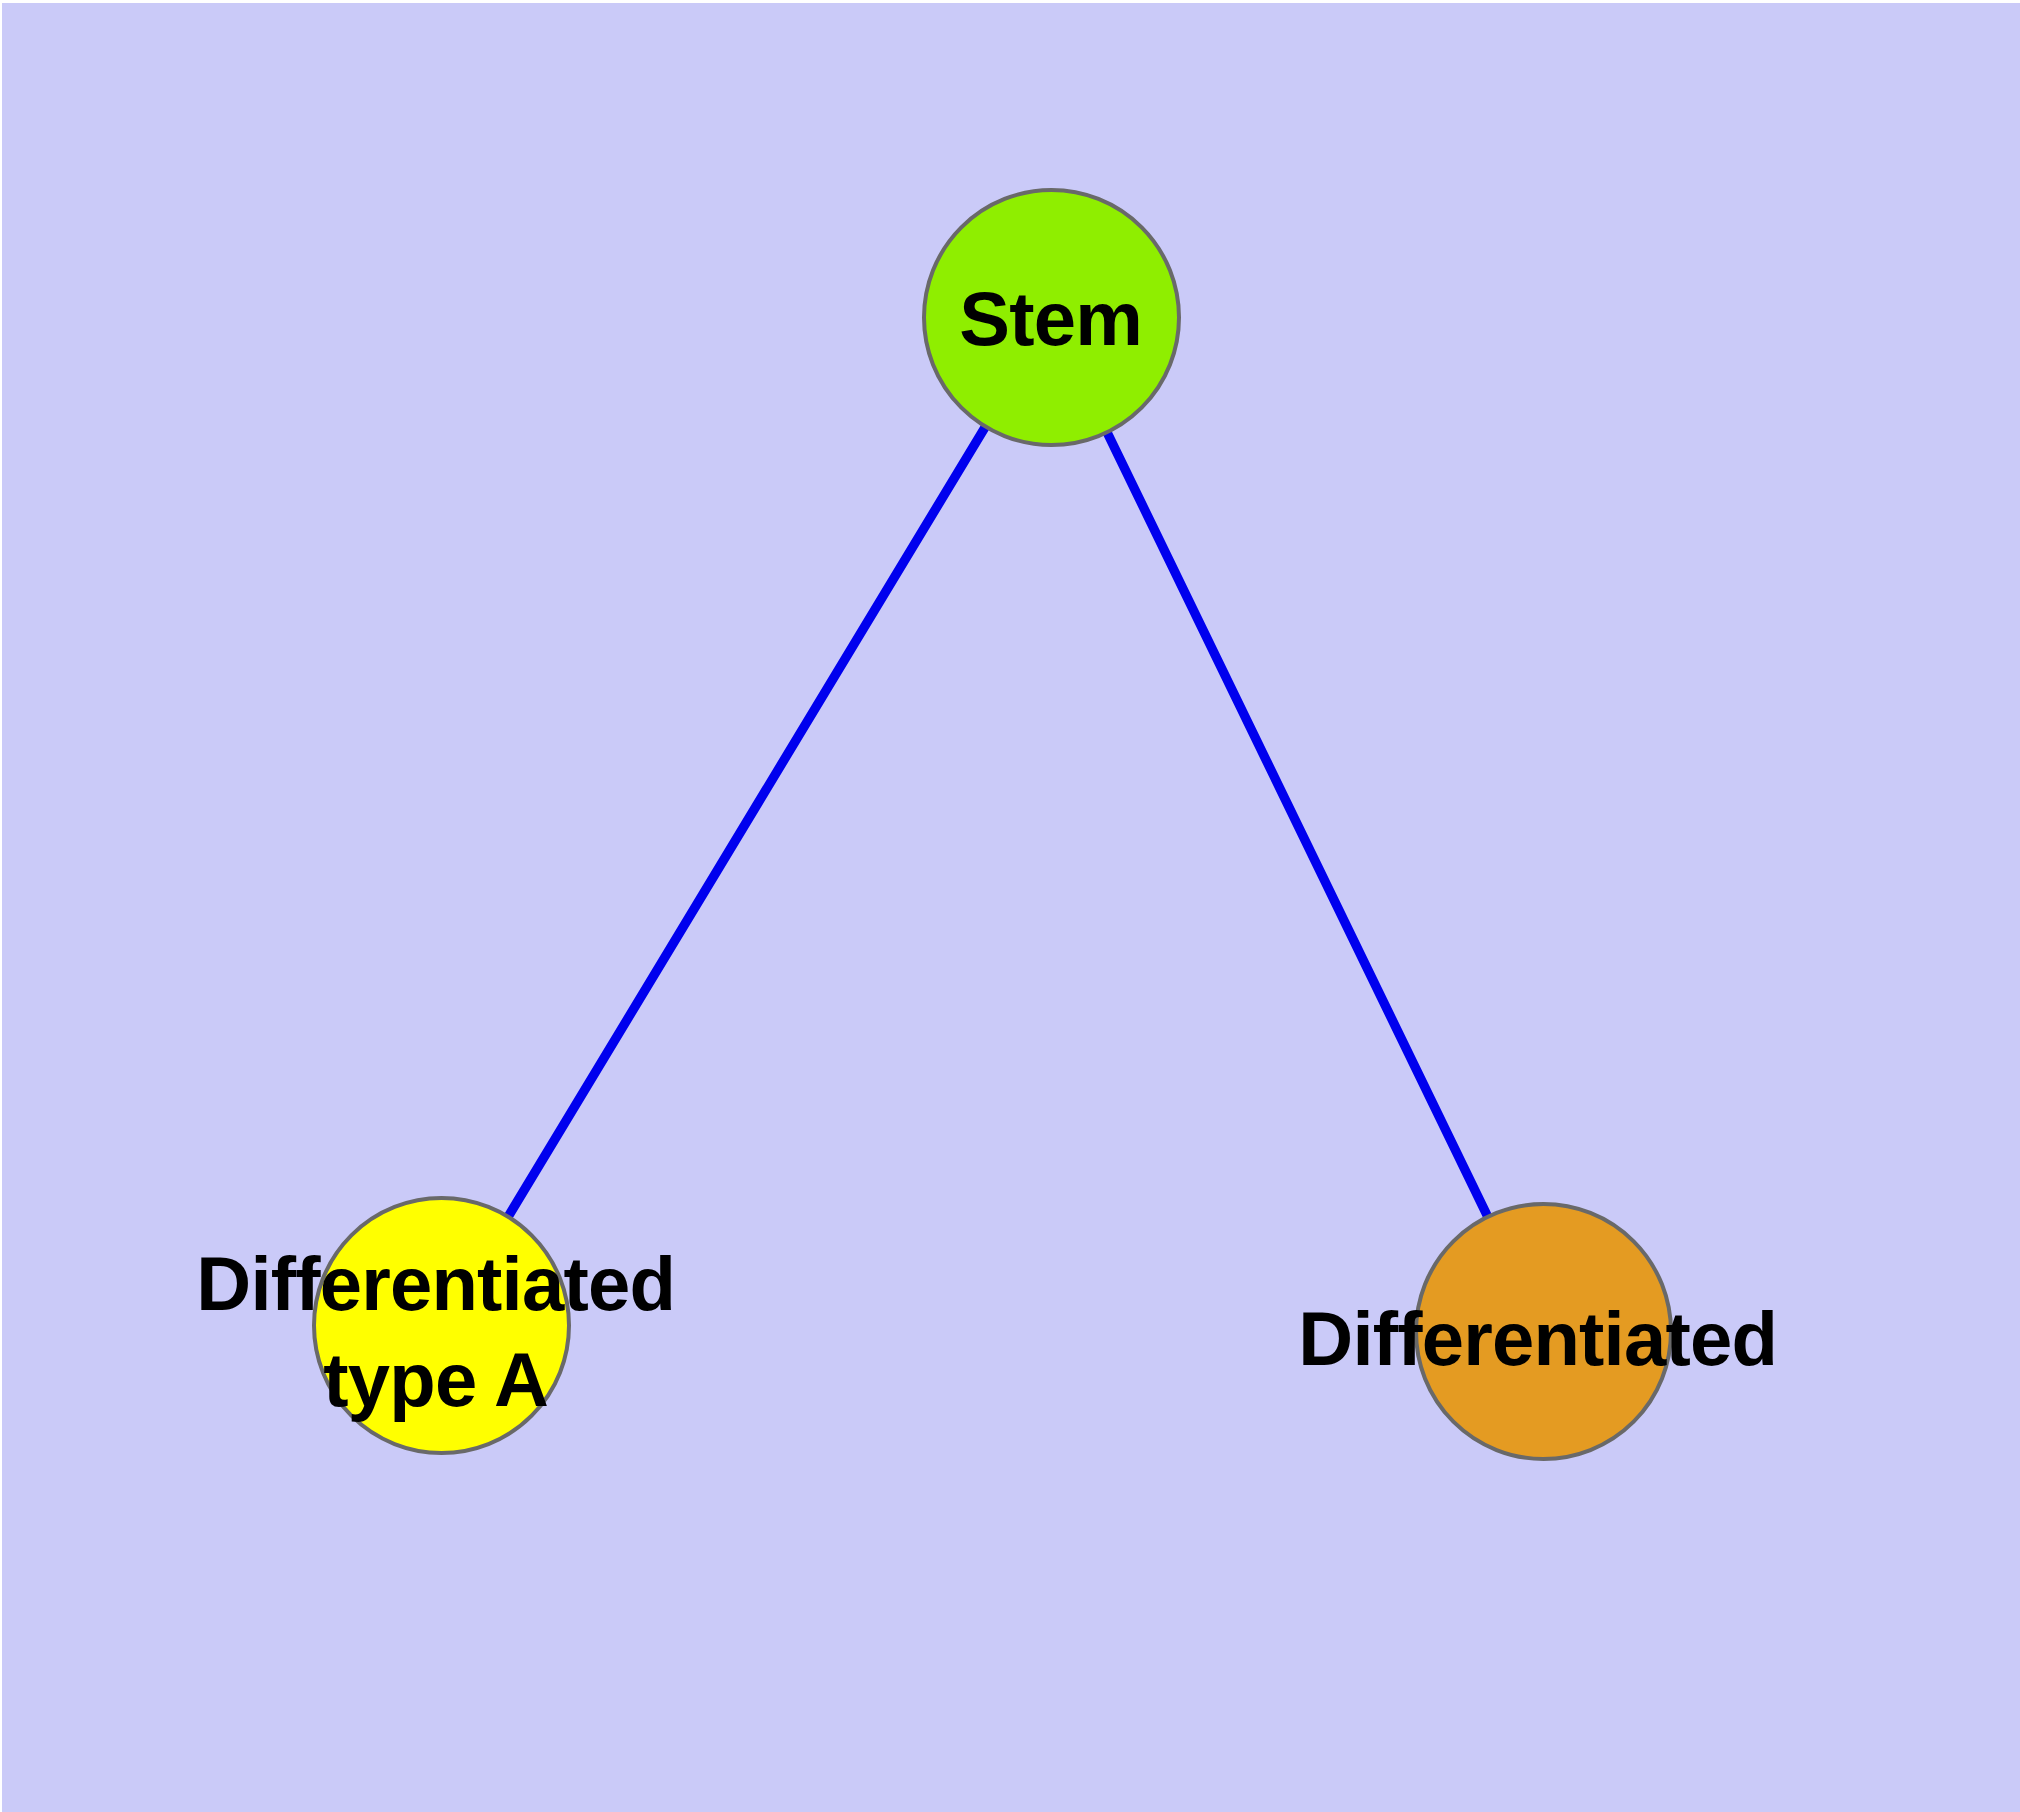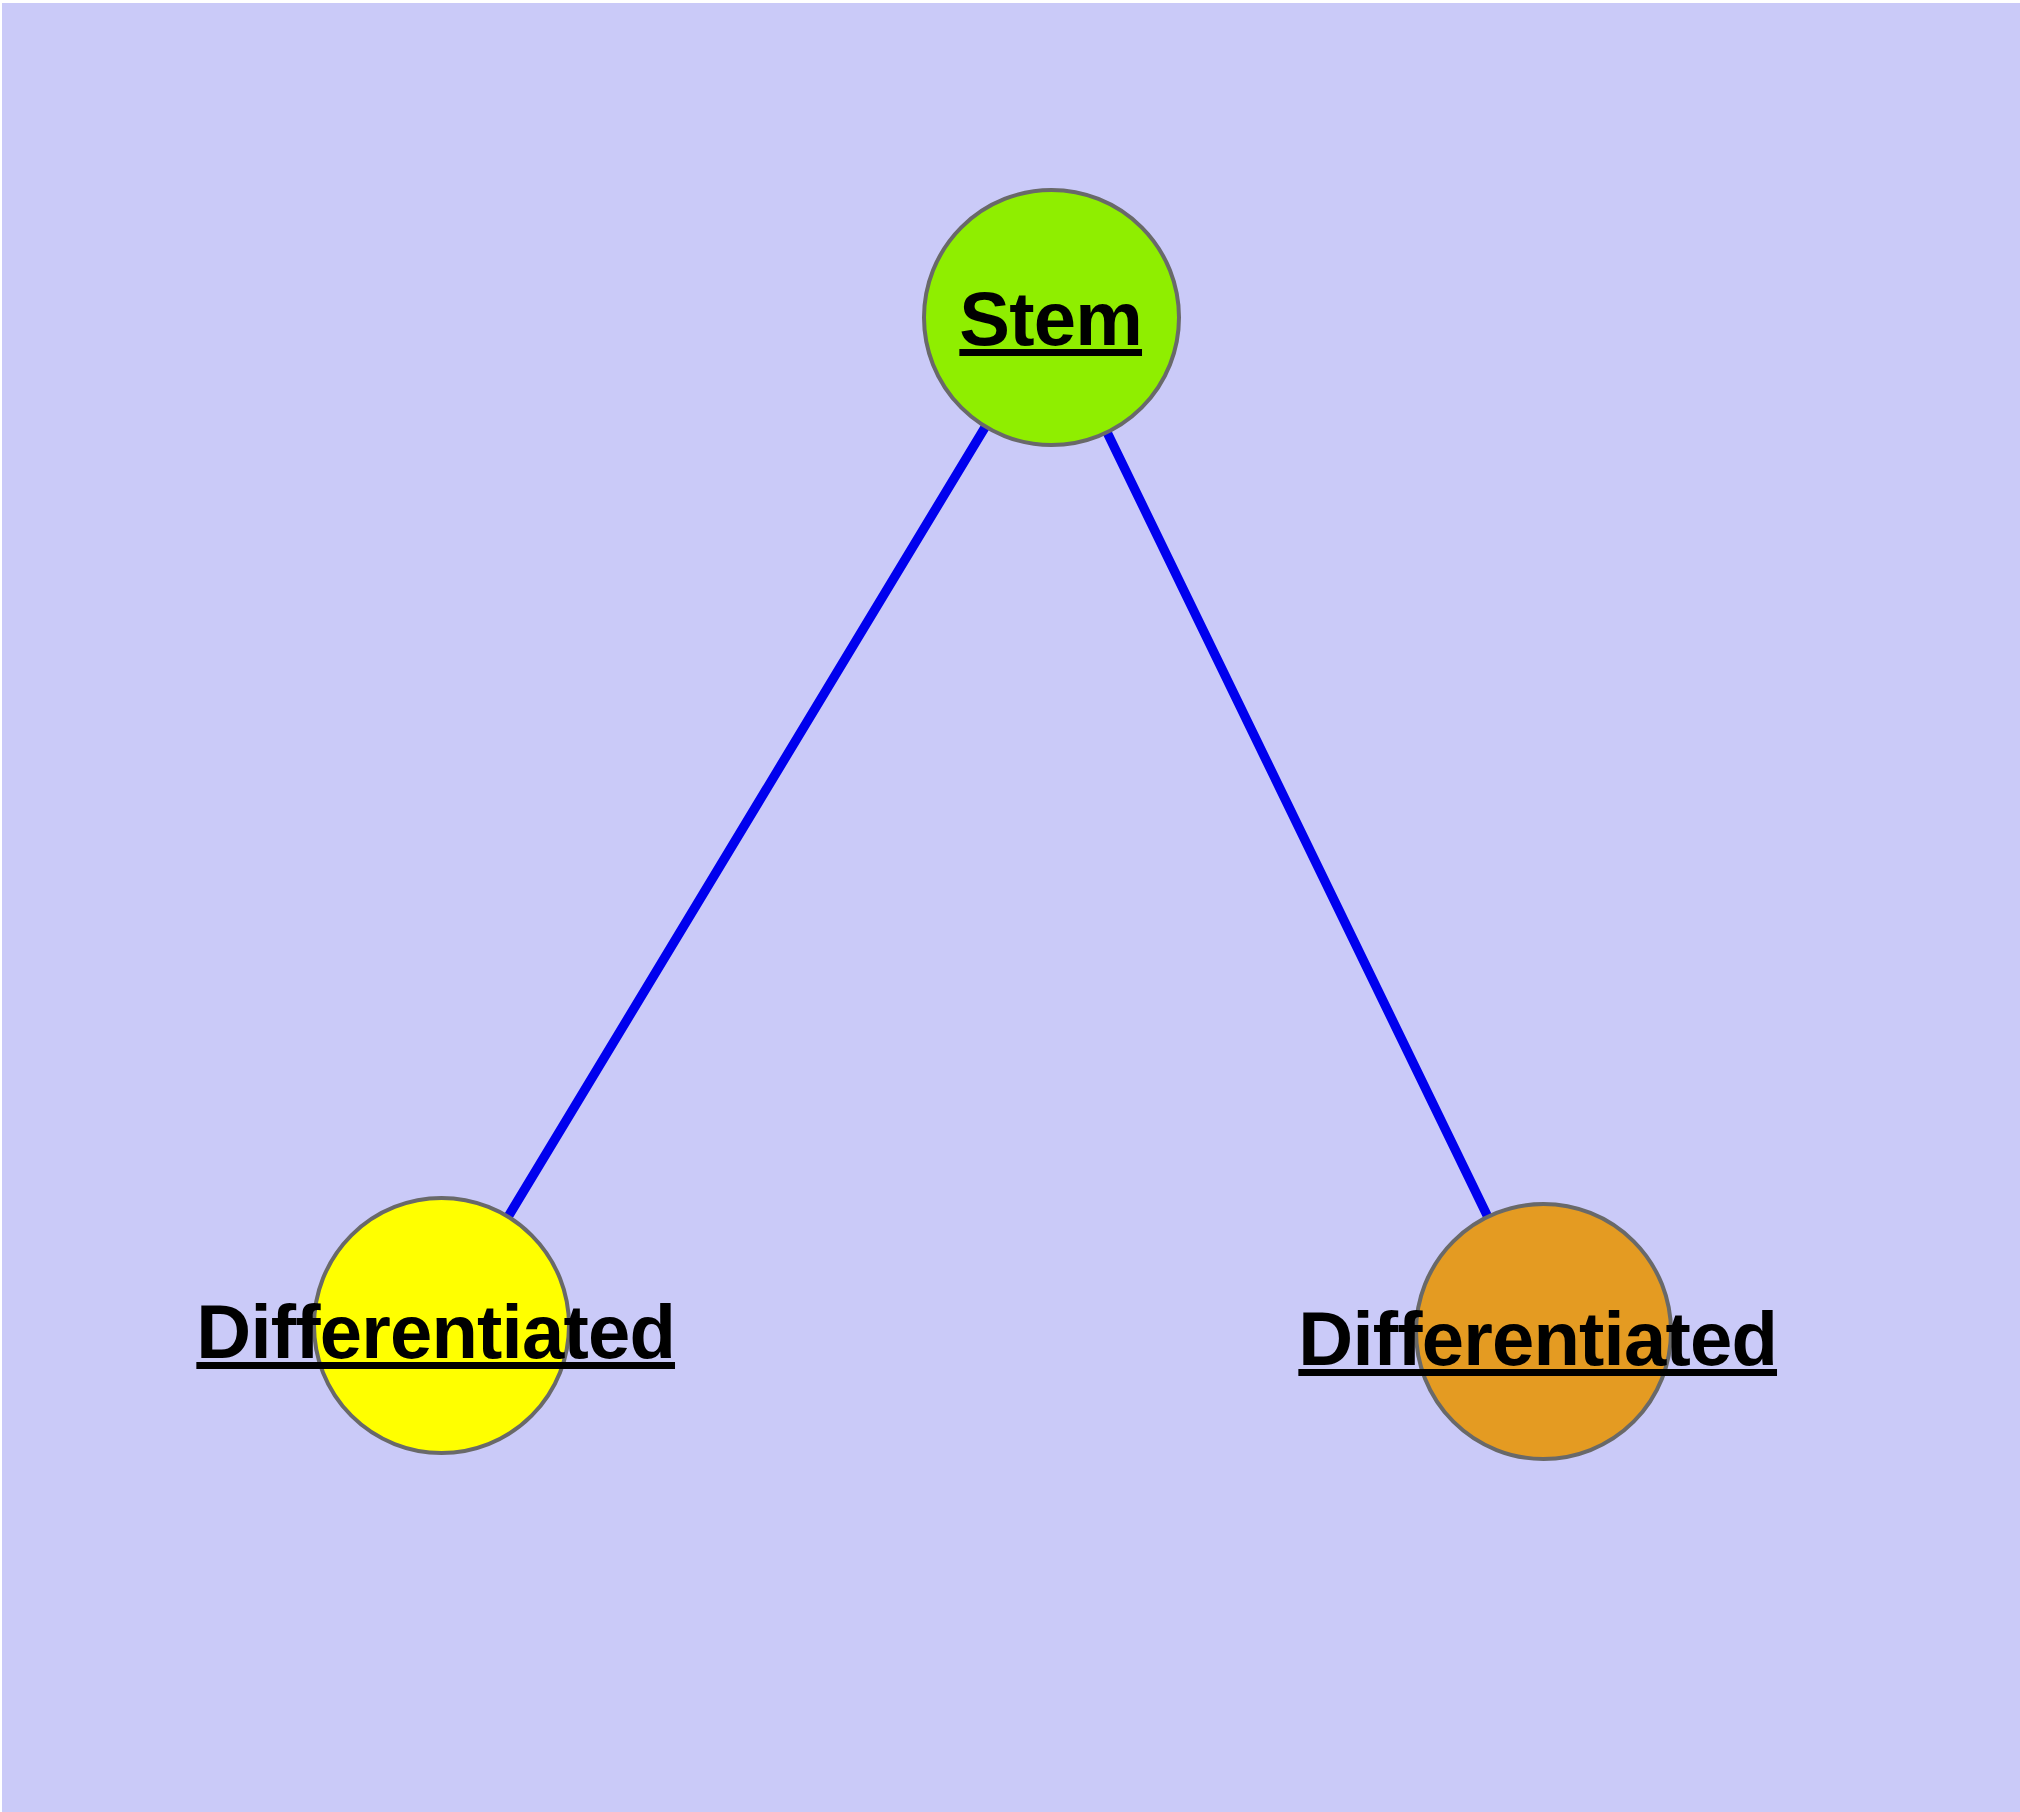--- a/index.html
+++ b/index.html
@@ -47,21 +47,20 @@
 
   .label {
     position: absolute;
     transform: translate(-50%, -50%);
     font-weight: bold;
     font-size: 76px;
     line-height: 96px;
     text-align: center;
     white-space: nowrap;
     letter-spacing: -0.8px;
-    text-decoration: underline;
   }
   .label-stem { left: 1049px; top: 316px; }
   .label-a    { left: 434px;  top: 1329px; }
   .label-b    { left: 1536px; top: 1336px; }
 </style>
 </head>
 <body>
 
 <div class="page">
   <div class="canvas" style="background-color: rgb(202, 202, 248);">
@@ -74,20 +73,21 @@
     <div class="node node-stem" style="background-color: rgb(143, 238, 0); border-color: rgb(105, 105, 105);"></div>
 
     <div class="node node-a" style="background-color: rgb(255, 255, 0); border-color: rgb(105, 105, 105);"></div>
 
     <div class="node node-b" style="background-color: rgb(228, 155, 34); border-color: rgb(105, 105, 105);"></div>
 
     <div class="label label-stem" style="color: rgb(0, 0, 0);">Stem</div>
 
     <div class="label label-a" style="color: rgb(0, 0, 0);">
       <div class="label-line">Differentiated</div>
+      <div class="label-line">type A</div>
     </div>
 
     <div class="label label-b" style="color: rgb(0, 0, 0);">
       <div class="label-line">Differentiated</div>
     </div>
 
   </div>
 </div>
 
 

